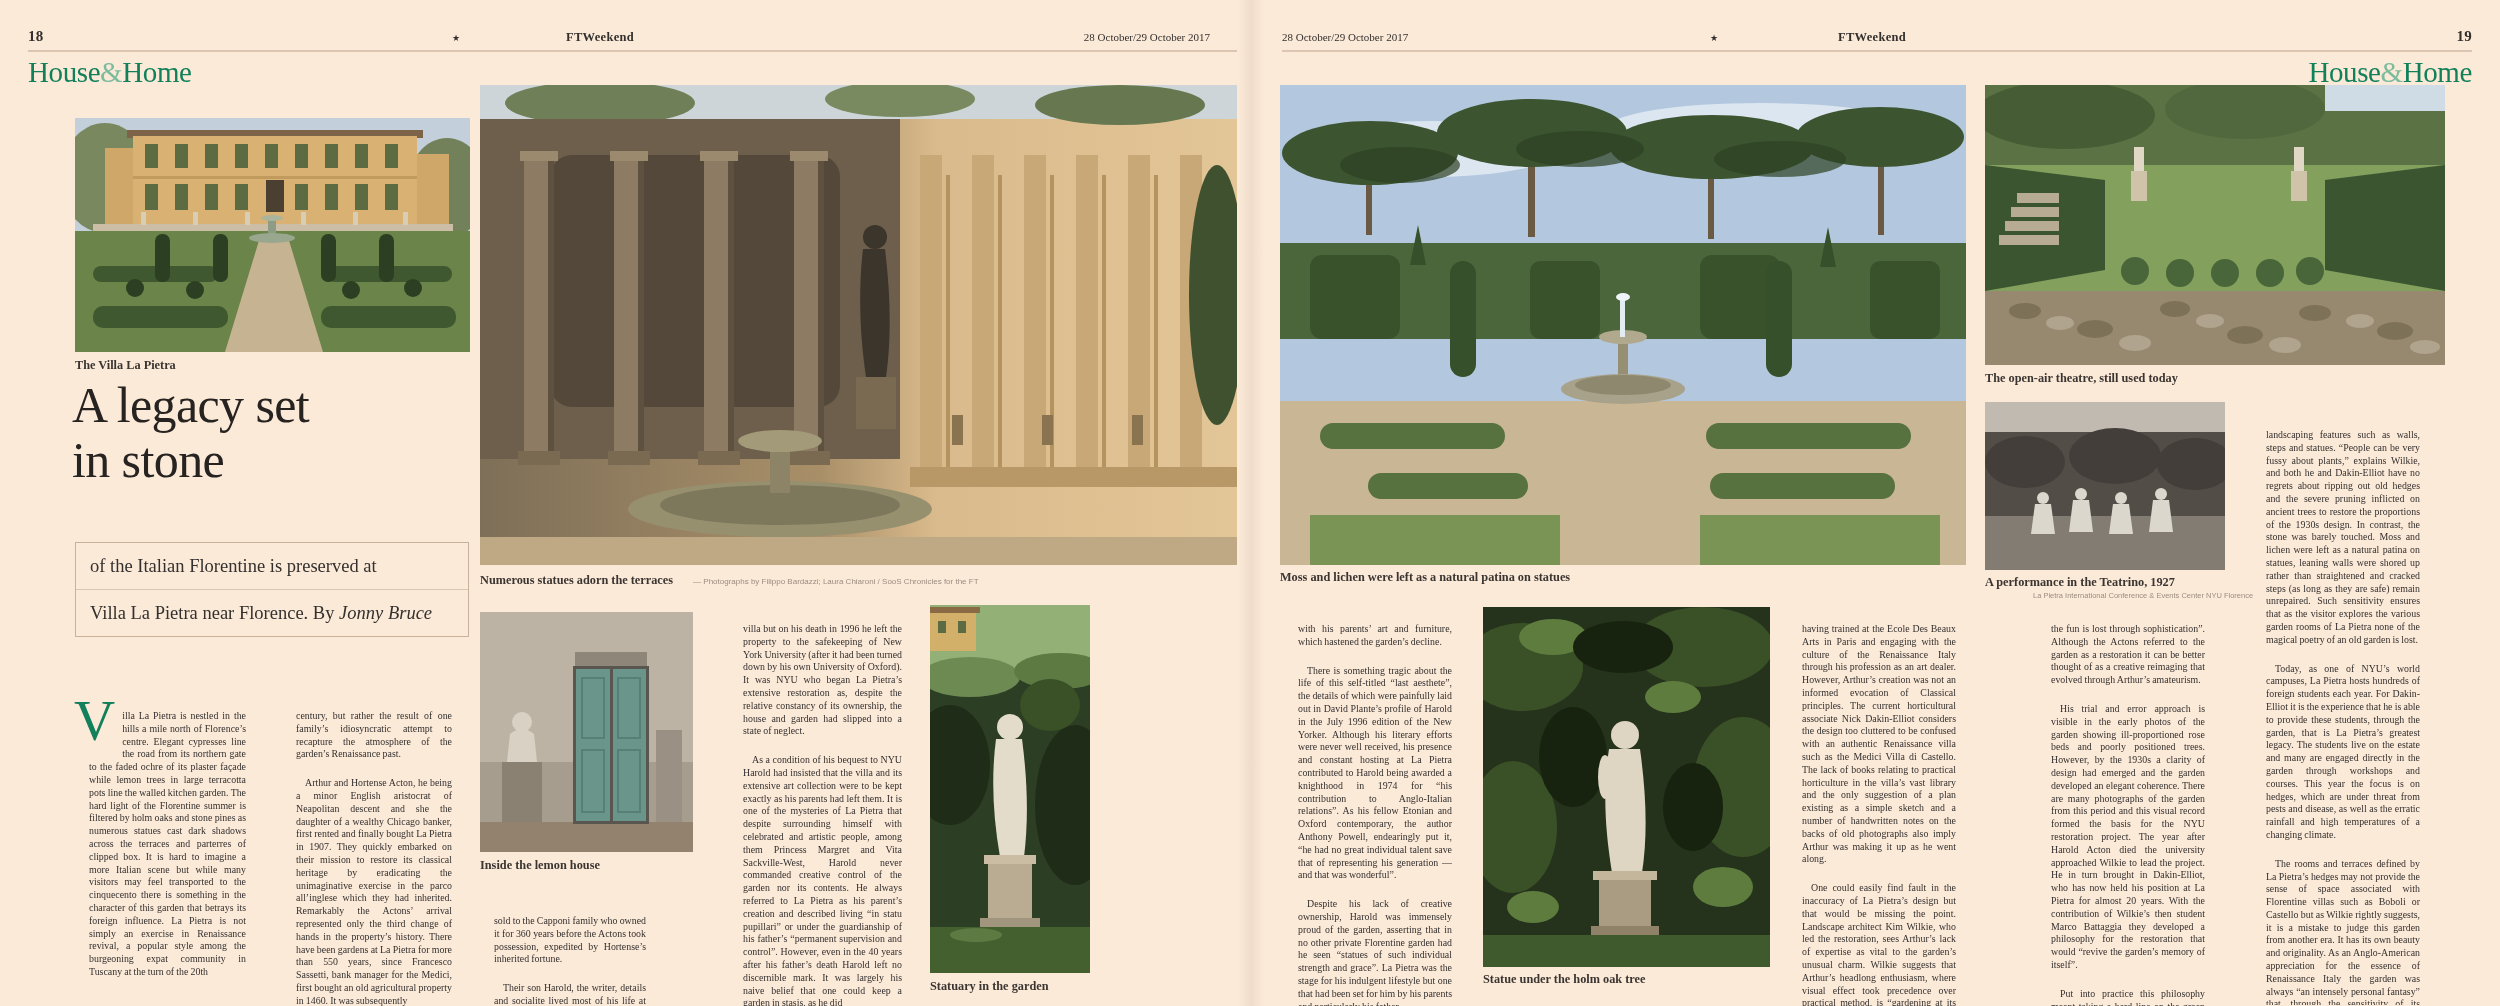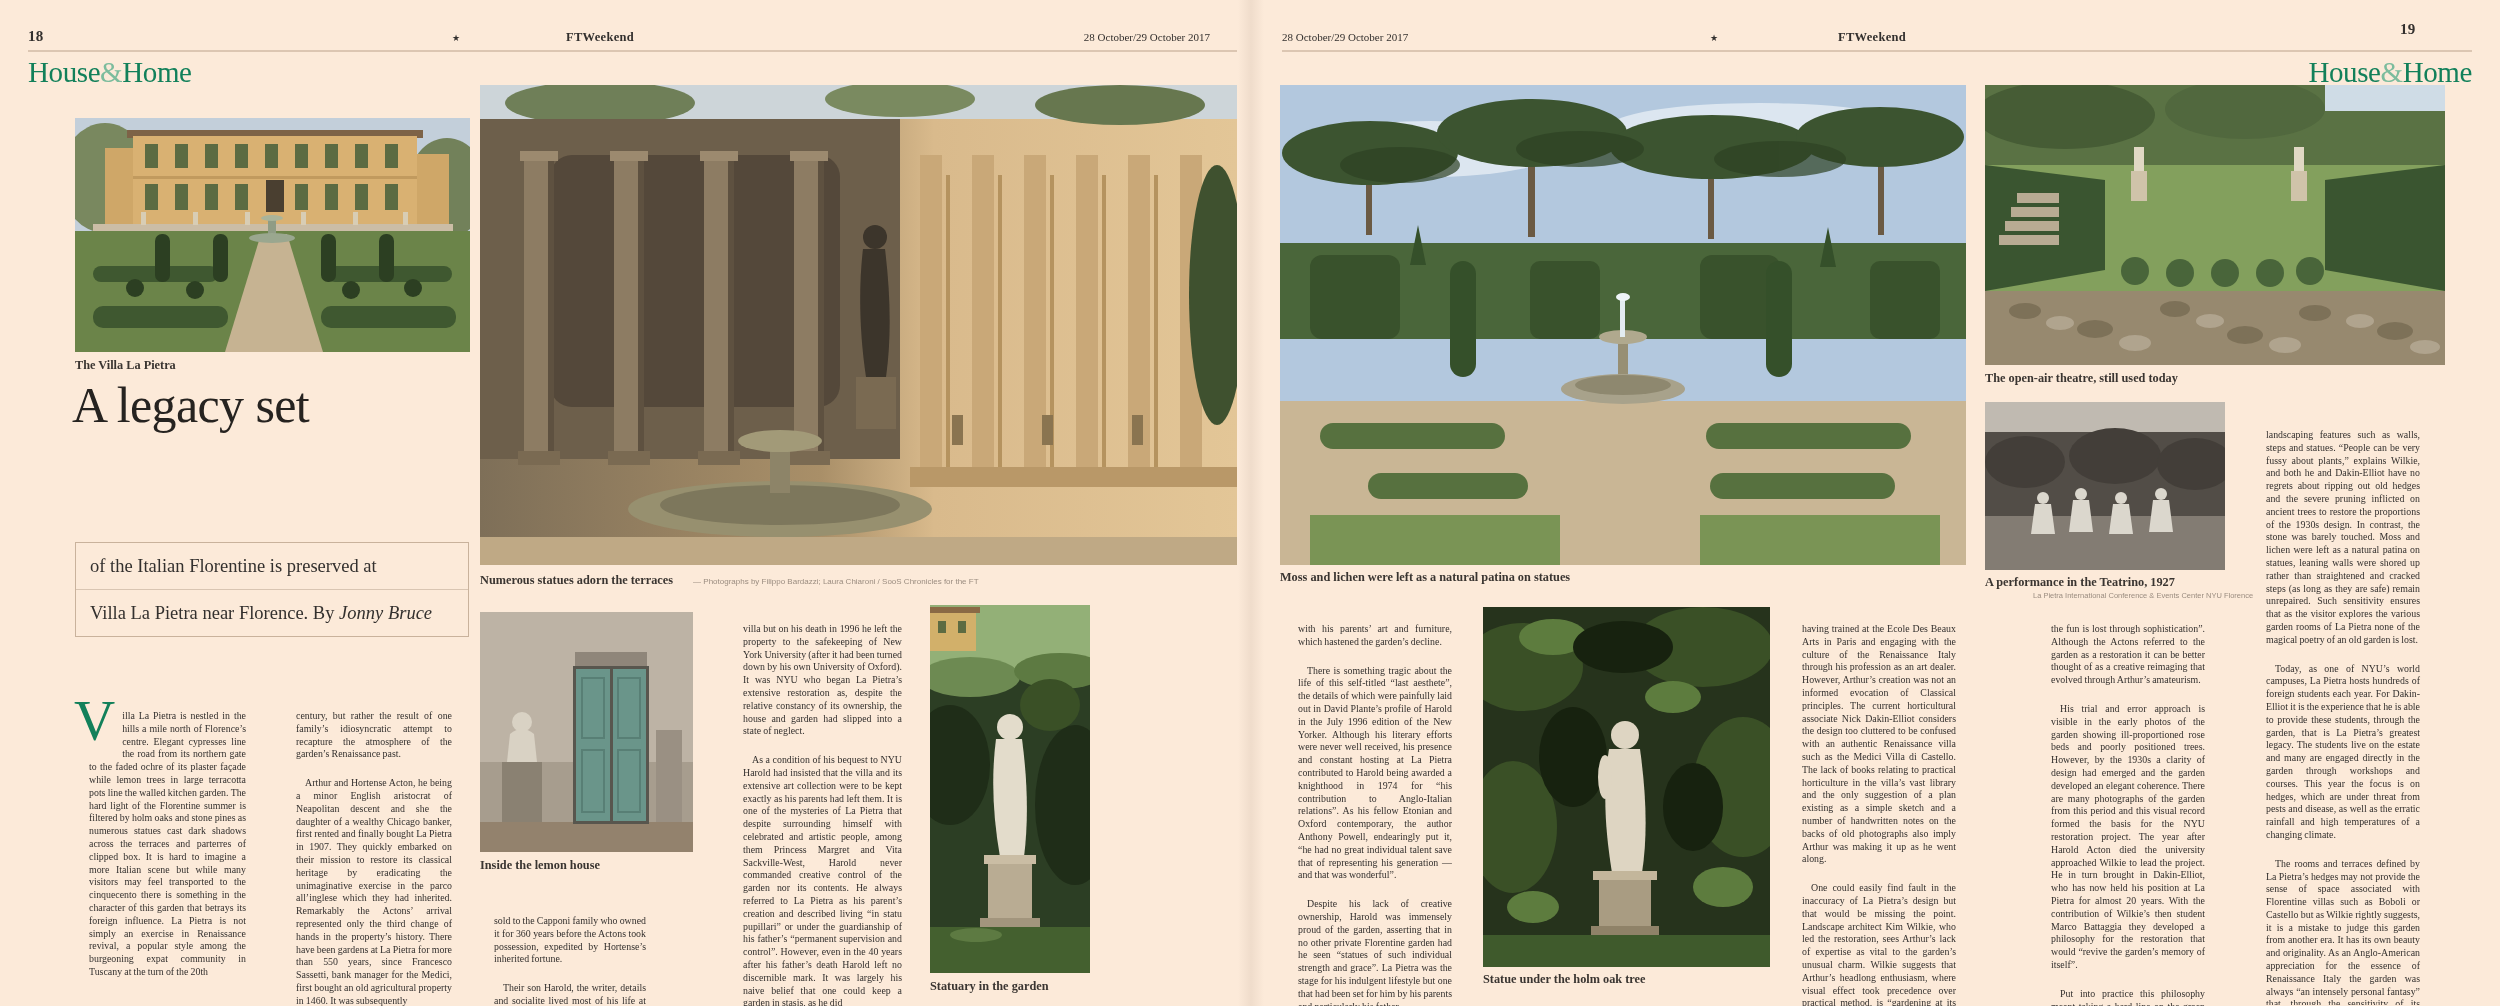--- a/index.html
+++ b/index.html
@@ -104,20 +104,21 @@
   </g>
   <rect x="193" y="100" width="8" height="18" fill="#8f9c85"></rect>
   <ellipse cx="197" cy="120" rx="23" ry="5" fill="#9aa78f"></ellipse>
   <ellipse cx="197" cy="100" rx="11" ry="3" fill="#aab49a"></ellipse>
 </svg>
 </div>
 <div class="abs caption" style="left:75px;top:358px">The Villa La Pietra</div>
 
 <div class="abs headline" style="left:72px;top:378px">
   <div>A legacy set</div>
+  <div>in stone</div>
 </div>
 
 <div class="abs standfirst" style="left:75px;top:542px;width:392px">
   <div class="row"><span>of the Italian Florentine is preserved at</span></div>
   <div class="row"><span>Villa La Pietra near Florence. By </span><span class="byline">Jonny Bruce</span></div>
 </div>
 
 <div class="abs bodycol" style="left:73px;top:694px;width:189px;height:312px">
     <span class="dropcap">V</span>
     <p class="para first">illa La Pietra is nestled in the hills a mile north of Florence’s centre. Elegant cypresses line the road from its northern gate to the faded ochre of its plaster façade while lemon trees in large terracotta pots line the walled kitchen garden. The hard light of the Florentine summer is filtered by holm oaks and stone pines as numerous statues cast dark shadows across the terraces and parterres of clipped box. It is hard to imagine a more Italian scene but while many visitors may feel transported to the cinquecento there is something in the character of this garden that betrays its foreign influence. La Pietra is not simply an exercise in Renaissance revival, a popular style among the burgeoning expat community in Tuscany at the turn of the 20th</p>
@@ -251,21 +252,21 @@
   <ellipse cx="46" cy="330" rx="26" ry="7" fill="#5d7a42"></ellipse>
 </svg>
 </div>
 <div class="abs caption" style="left:930px;top:979px">Statuary in the garden</div>
 
 <div class="abs gutter" style="left:1238px;top:0;width:26px;height:1006px"></div>
 
 <div class="abs hdr-date" style="left:1282px;top:31px">28 October/29 October 2017</div>
 <div class="abs hdr-star" style="left:1710px;top:33px">★</div>
 <div class="abs hdr-brand" style="left:1838px;top:30px">FTWeekend</div>
-<div class="abs hdr-num" style="left:2400px;top:21px;width:72px;">19</div>
+<div class="abs hdr-num" style="left:2400px;top:28px;width:72px;text-align:right">19</div>
 <div class="abs rule" style="left:1282px;top:50px;width:1190px"></div>
 
 <div class="abs masthead" style="left:2072px;top:56px;width:400px;text-align:right"><span>House</span><span class="amp">&amp;</span><span>Home</span></div>
 
 <div class="abs photo" style="left:1280px;top:85px;width:686px;height:480px">
 <svg viewBox="0 0 686 480" width="686" height="480">
   <rect width="686" height="480" fill="#b3c8de"></rect>
   <ellipse cx="150" cy="64" rx="130" ry="28" fill="#e6edf4" opacity="0.8"></ellipse>
   <ellipse cx="480" cy="42" rx="150" ry="24" fill="#e6edf4" opacity="0.8"></ellipse>
   <g fill="#6b5a43">

